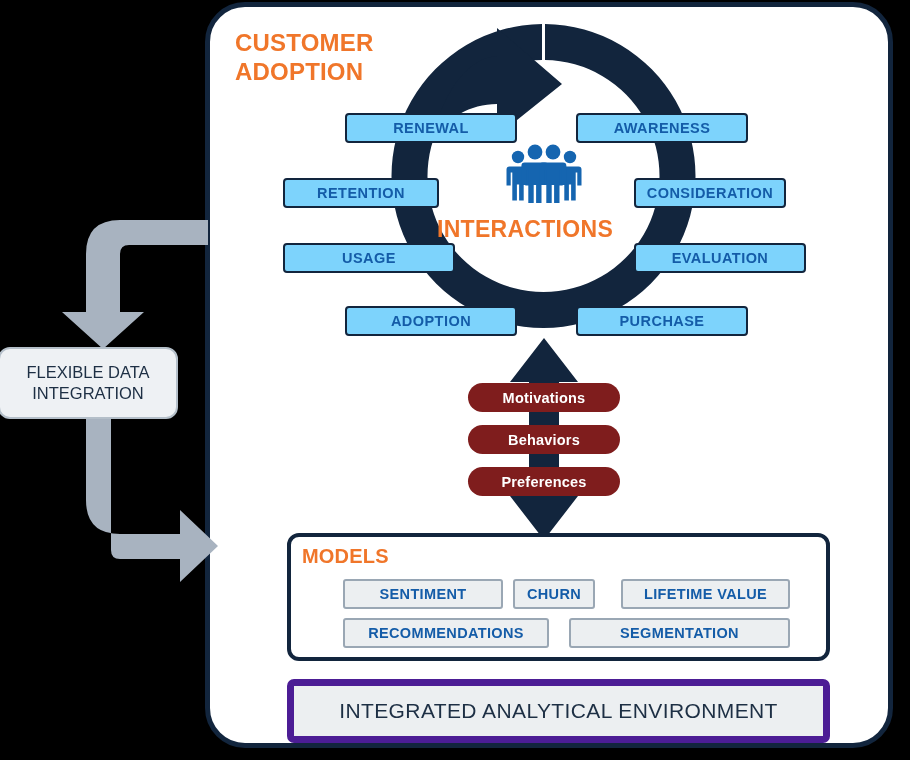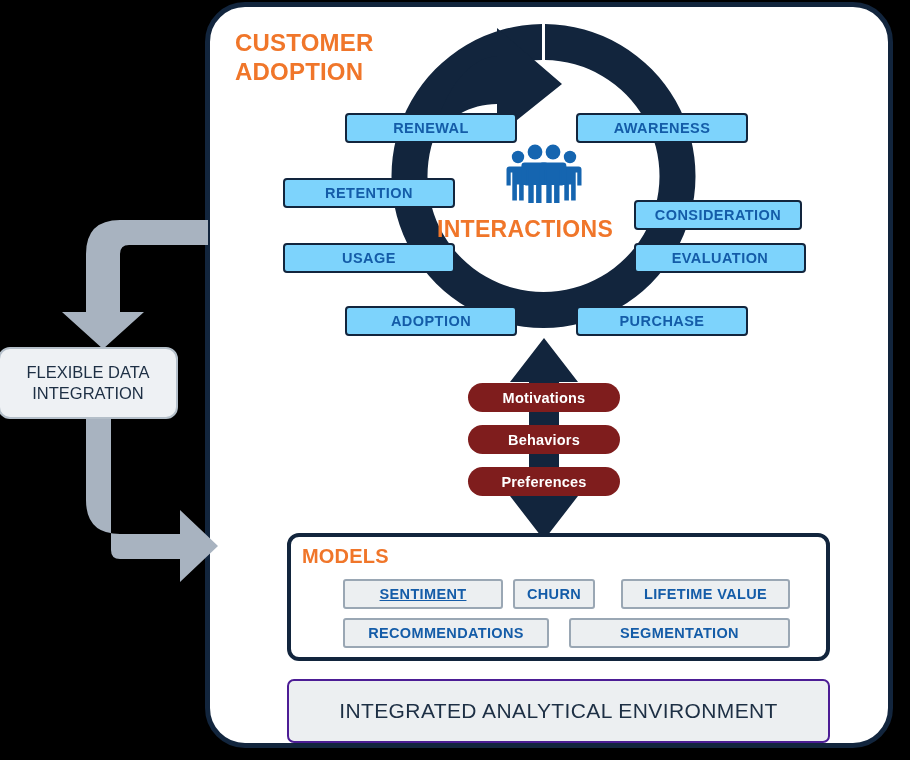--- a/index.html
+++ b/index.html
@@ -38,21 +38,21 @@
   
   #models-panel{position:absolute;left:287px;top:533px;width:543px;height:128px;
         border:4px solid #12253d;border-radius:12px;background:#ffffff;box-sizing:border-box;}
   .model-box{position:absolute;background:#eceff1;border:2px solid #9aa7b4;
         border-radius:3px;color:#145ca8;font-weight:bold;font-size:14.5px;
         letter-spacing:.35px;display:flex;align-items:center;justify-content:center;
         box-sizing:border-box;height:30px;}
 
   
   #iae{position:absolute;left:287px;top:679px;width:543px;height:64px;
-        background:#eceff1;border:2px solid #4c1d95;border-radius:7px;
+        background:#eceff1;border:7px solid #4c1d95;border-radius:7px;
         color:#1d2f44;font-size:21px;letter-spacing:.4px;
         display:flex;align-items:center;justify-content:center;box-sizing:border-box;}
 
   
   #fdi{position:absolute;left:-2px;top:347px;width:180px;height:72px;
         background:#eef1f4;border:2px solid #b4bfc9;border-radius:12px;
         color:#1d2f44;font-size:16.5px;line-height:1.28;text-align:center;
         display:flex;align-items:center;justify-content:center;box-sizing:border-box;}
 </style>
 </head>
@@ -138,37 +138,37 @@
       <path d="M20 19.5 h20 a3.4 3.4 0 0 1 3.4 3.4 v19 h-5 v-15 h-1.9 v33 h-5.4 v-18 h-2.4 v18 h-5.4 v-33 h-1.9 v15 h-5 v-19 a3.4 3.4 0 0 1 3.6 -3.4 Z"></path>
 
       <circle cx="48" cy="9" r="7.4"></circle>
       <path d="M38 19.5 h20 a3.4 3.4 0 0 1 3.4 3.4 v19 h-5 v-15 h-1.9 v33 h-5.4 v-18 h-2.4 v18 h-5.4 v-33 h-1.9 v15 h-5 v-19 a3.4 3.4 0 0 1 3.6 -3.4 Z"></path>
     </g>
   </svg>
 
   <div class="interactions">INTERACTIONS</div>
 
   <div class="stage" style="left:345px;top:113px;width:172px;">RENEWAL</div>
-  <div class="stage" style="left:283px;top:178px;width:172px;">RETENTION</div>
+  <div class="stage" style="left:283px;top:178px;width:156px;">RETENTION</div>
   <div class="stage" style="left:283px;top:243px;width:172px;">USAGE</div>
   <div class="stage" style="left:345px;top:306px;width:172px;">ADOPTION</div>
 
   <div class="stage" style="left:576px;top:113px;width:172px;">AWARENESS</div>
-  <div class="stage" style="left:634px;top:178px;width:168px;margin-top:22px;">CONSIDERATION</div>
+  <div class="stage" style="left:634px;top:178px;width:152px;">CONSIDERATION</div>
   <div class="stage" style="left:634px;top:243px;width:172px;">EVALUATION</div>
   <div class="stage" style="left:576px;top:306px;width:172px;">PURCHASE</div>
 
   <div class="pill" style="top:383px;">Motivations</div>
   <div class="pill" style="top:425px;">Behaviors</div>
   <div class="pill" style="top:467px;">Preferences</div>
 
   <div id="models-panel"></div>
   <div class="models-title">MODELS</div>
 
-  <div class="model-box" style="left:343px;top:579px;width:160px;text-decoration:underline;">SENTIMENT</div>
+  <div class="model-box" style="left:343px;top:579px;width:160px;">SENTIMENT</div>
   <div class="model-box" style="left:513px;top:579px;width:82px;">CHURN</div>
   <div class="model-box" style="left:621px;top:579px;width:169px;">LIFETIME VALUE</div>
   <div class="model-box" style="left:343px;top:618px;width:206px;">RECOMMENDATIONS</div>
   <div class="model-box" style="left:569px;top:618px;width:221px;">SEGMENTATION</div>
 
   <div id="iae">INTEGRATED ANALYTICAL ENVIRONMENT</div>
 
   <div id="fdi">
     <div>
       <div>FLEXIBLE DATA</div>

